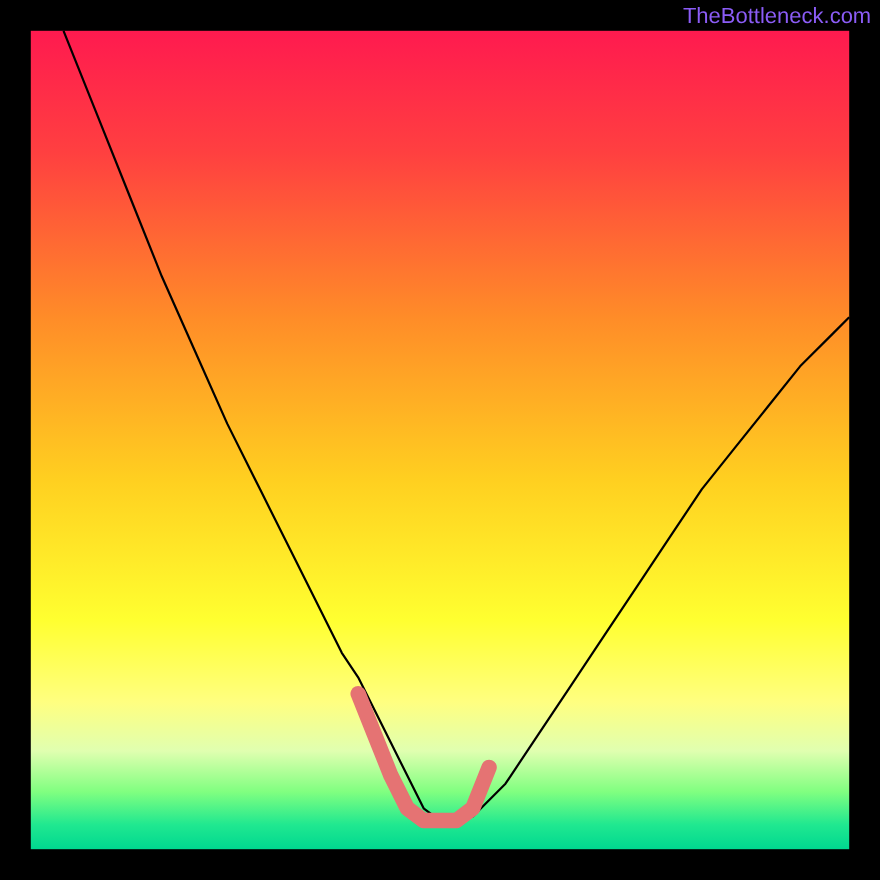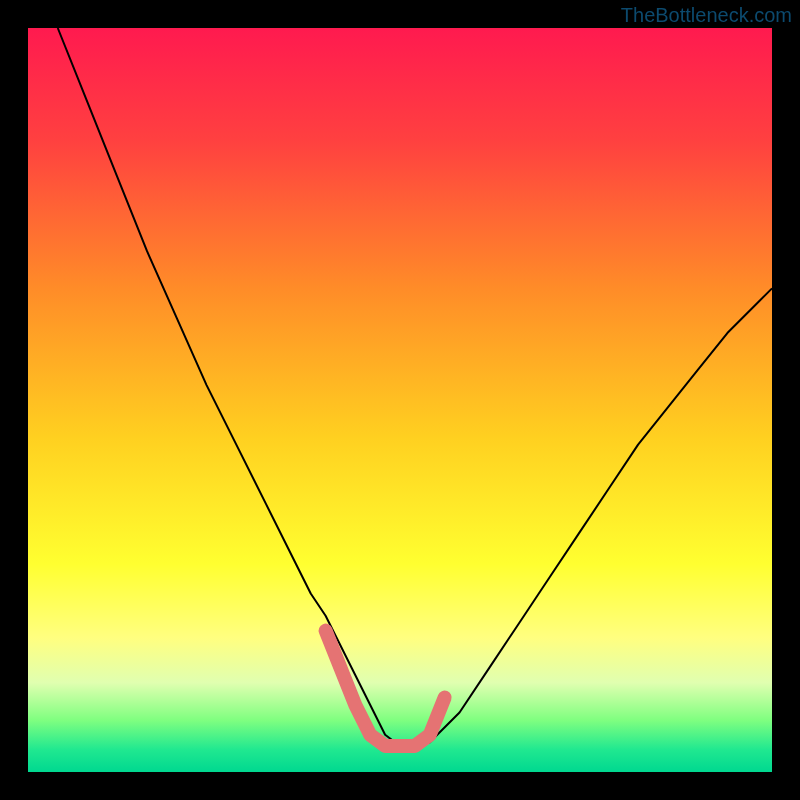--- a/index.html
+++ b/index.html
@@ -14,21 +14,21 @@
     position: relative;
     width: 800px;
     height: 800px;
   }
   .watermark {
     position: absolute;
     top: 4px;
     right: 8px;
     font-family: Arial, sans-serif;
     font-size: 20px;
-    color: #0c4a6e;
+    color: #8b5cf6;
     z-index: 10;
   }
   svg {
     display: block;
   }
 </style>
 </head>
 <body>
 
 <div class="chart-container">

